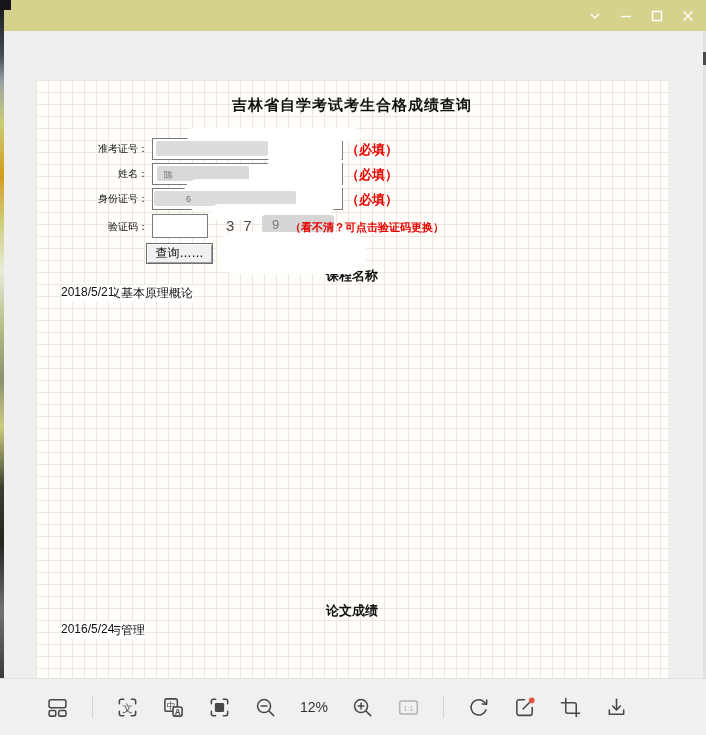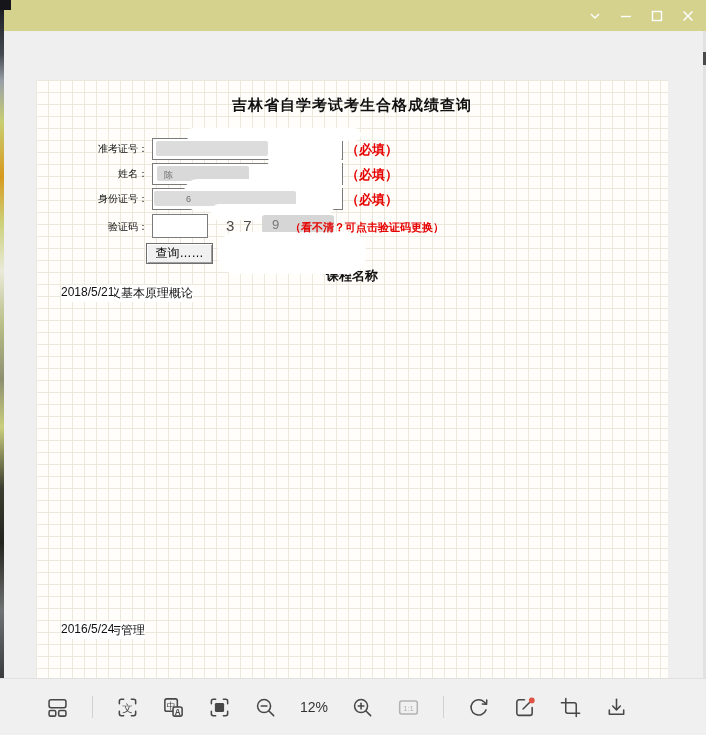--- a/index.html
+++ b/index.html
@@ -274,20 +274,21 @@
             <td>03709</td>
             <td>马克思主义基本原理概论</td>
             <td>181</td>
             <td>80</td>
             <td>4</td>
             <td>2018/5/21</td>
           </tr>
         </tbody>
     </table>
 
+    <div class="sec-h" style="top:522px">论文成绩</div>
     <table class="grid" style="top:538px">
       <colgroup>
           <col style="width:100px">
           <col style="width:146px">
           <col style="width:88px">
           <col style="width:89px">
           <col style="width:48px">
           <col style="width:50px">
           <col style="width:86px">
         </colgroup>

